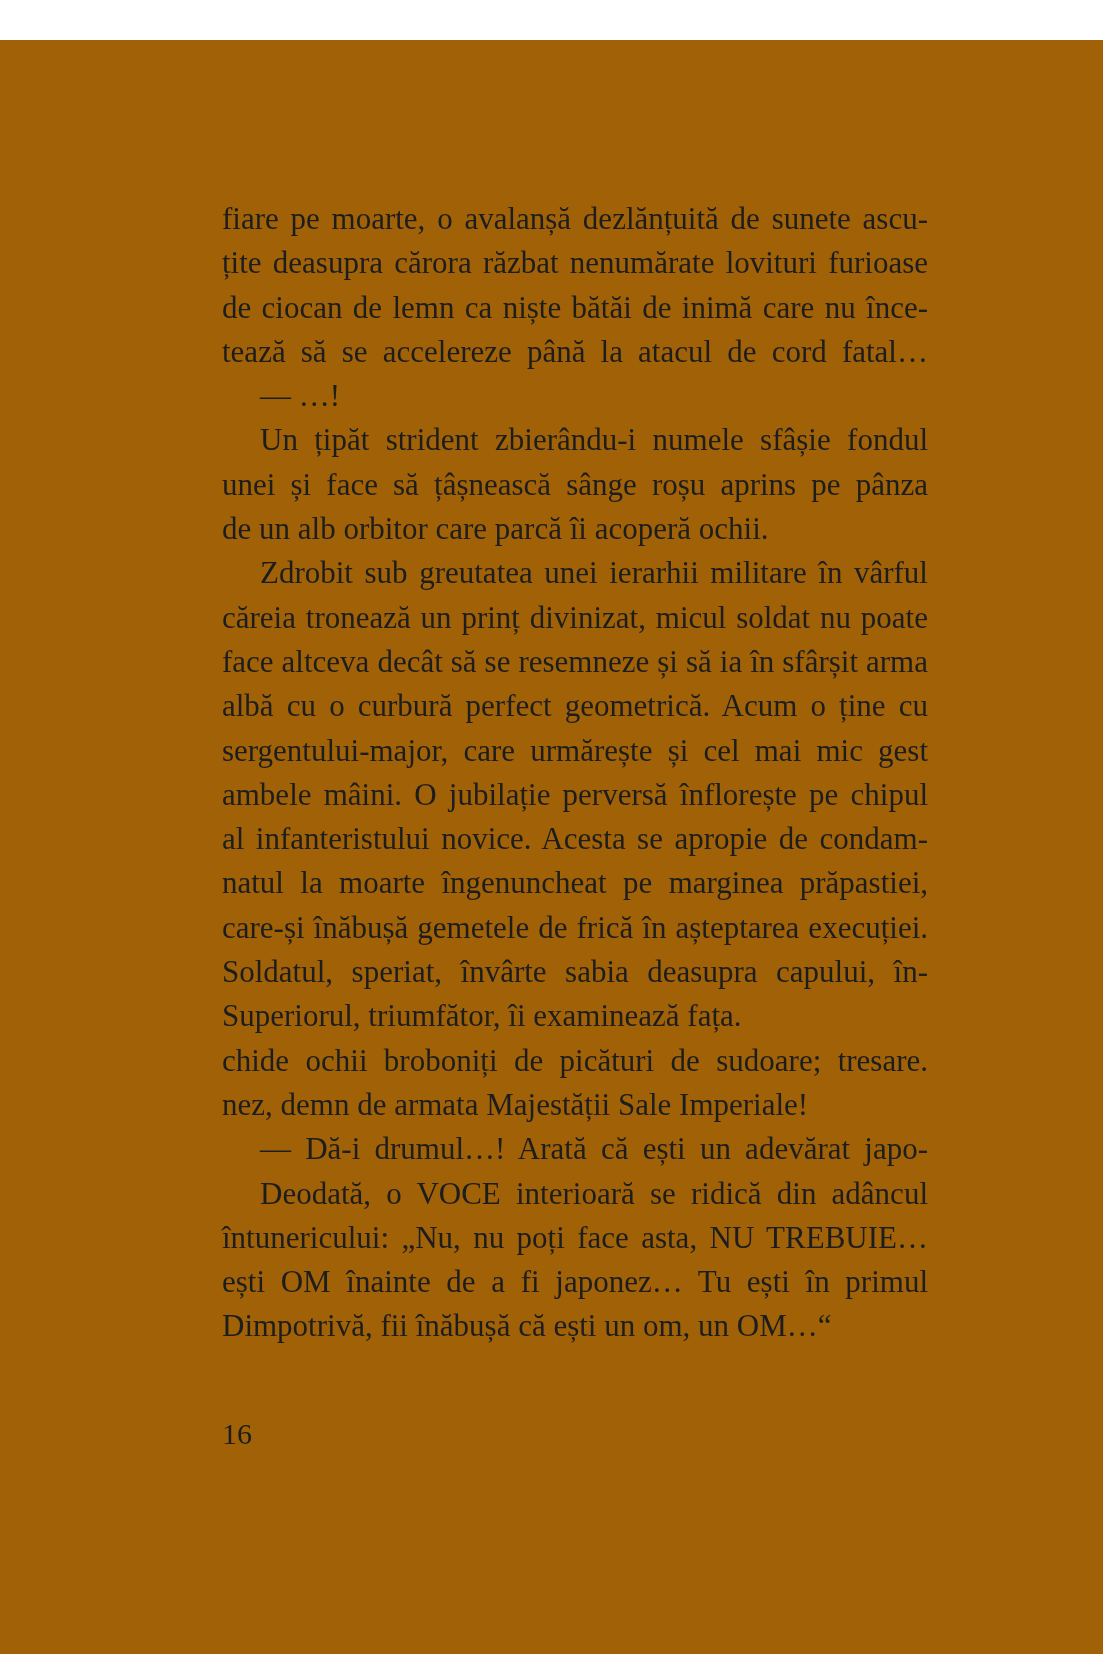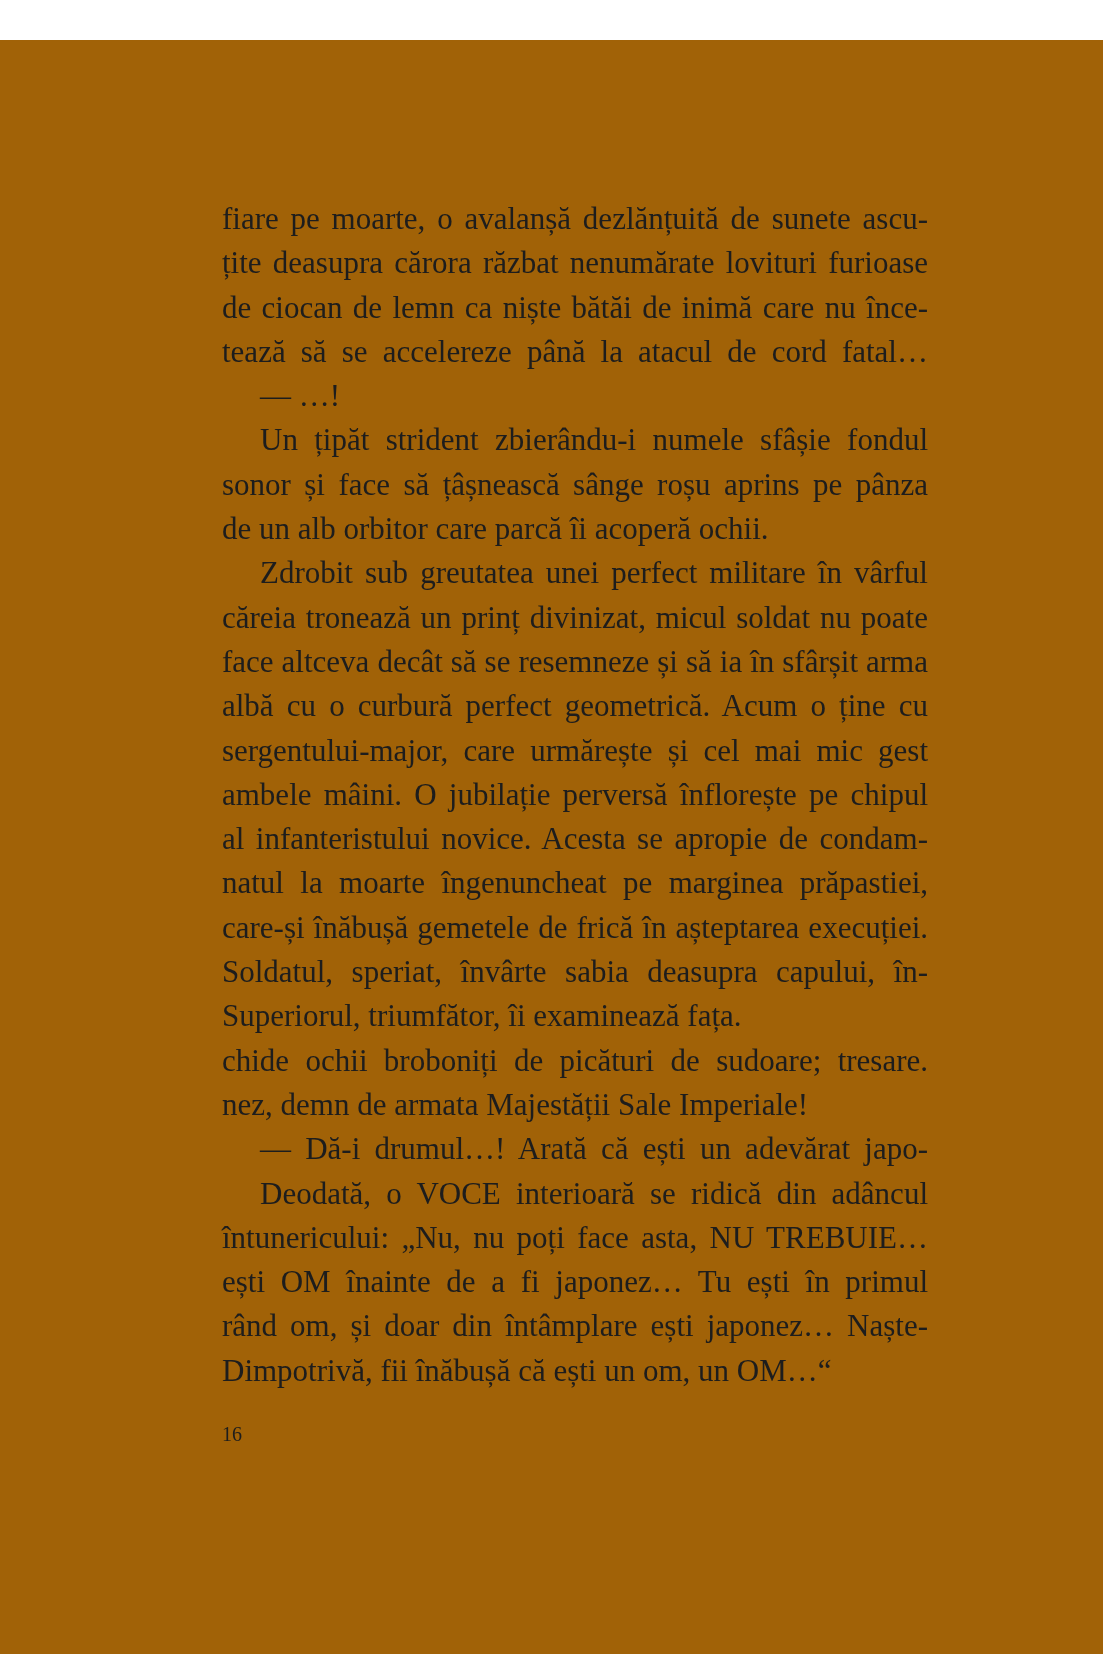--- a/index.html
+++ b/index.html
@@ -42,52 +42,51 @@
     padding-left: 38px;
   }
   .line.last {
     text-align-last: left;
   }
   .page-number {
     position: absolute;
     left: 222px;
     top: 1374px;
     font-family: "Liberation Serif", "DejaVu Serif", serif;
-    font-size: 20px;
+    font-size: 30px;
     line-height: 40px;
     color: #1d1d1d;
   }
 </style>
 </head>
 <body>
 
 <div class="page">
   <div class="text-block">
     <span class="line">fiare pe moarte, o avalanșă dezlănțuită de sunete ascu-</span>
     <span class="line">țite deasupra cărora răzbat nenumărate lovituri furioase</span>
     <span class="line">de ciocan de lemn ca niște bătăi de inimă care nu înce-</span>
     <span class="line">tează să se accelereze până la atacul de cord fatal…</span>
     <span class="line indent last">— …!</span>
     <span class="line indent">Un țipăt strident zbierându-i numele sfâșie fondul</span>
-    <span class="line">sonor și face să țâșnească sânge roșu aprins pe pânza</span>
+    <span class="line">unei și face să țâșnească sânge roșu aprins pe pânza</span>
     <span class="line last">de un alb orbitor care parcă îi acoperă ochii.</span>
-    <span class="line indent">Zdrobit sub greutatea unei perfect militare în vârful</span>
+    <span class="line indent">Zdrobit sub greutatea unei ierarhii militare în vârful</span>
     <span class="line">căreia tronează un prinț divinizat, micul soldat nu poate</span>
     <span class="line">face altceva decât să se resemneze și să ia în sfârșit arma</span>
     <span class="line">albă cu o curbură perfect geometrică. Acum o ține cu</span>
     <span class="line">sergentului-major, care urmărește și cel mai mic gest</span>
     <span class="line">ambele mâini. O jubilație perversă înflorește pe chipul</span>
     <span class="line">al infanteristului novice. Acesta se apropie de condam-</span>
     <span class="line">natul la moarte îngenuncheat pe marginea prăpastiei,</span>
     <span class="line">care-și înăbușă gemetele de frică în așteptarea execuției.</span>
     <span class="line">Soldatul, speriat, învârte sabia deasupra capului, în-</span>
     <span class="line last">Superiorul, triumfător, îi examinează fața.</span>
     <span class="line">chide ochii broboniți de picături de sudoare; tresare.</span>
     <span class="line last">nez, demn de armata Majestății Sale Imperiale!</span>
     <span class="line indent">— Dă-i drumul…! Arată că ești un adevărat japo-</span>
     <span class="line indent">Deodată, o VOCE interioară se ridică din adâncul</span>
     <span class="line">întunericului: „Nu, nu poți face asta, NU TREBUIE…</span>
     <span class="line">ești OM înainte de a fi japonez… Tu ești în primul</span>
-    <span class="line">rând om, și doar din întâmplare ești japonez… Naște-</span>
     <span class="line last">Dimpotrivă, fii înăbușă că ești un om, un OM…“</span>
   </div>
   <div class="page-number">16</div>
 </div>
 
 </body></html>

